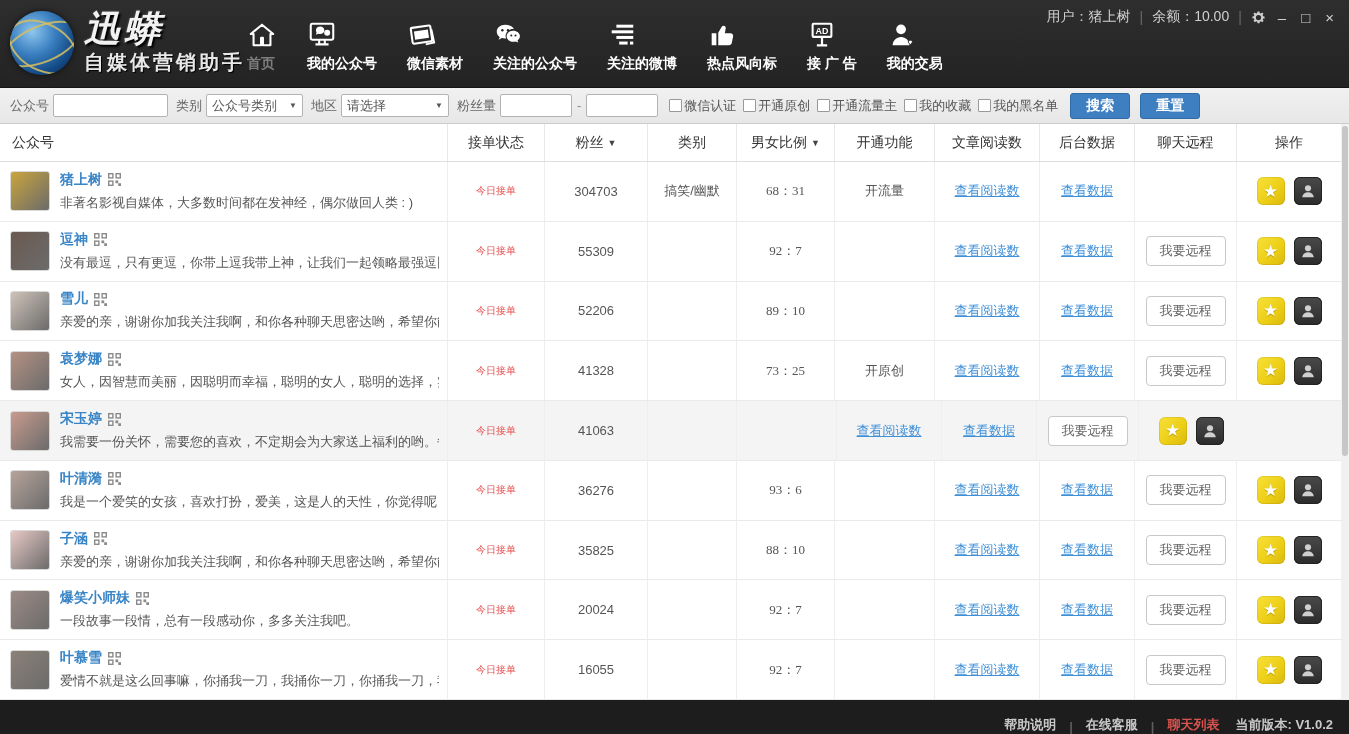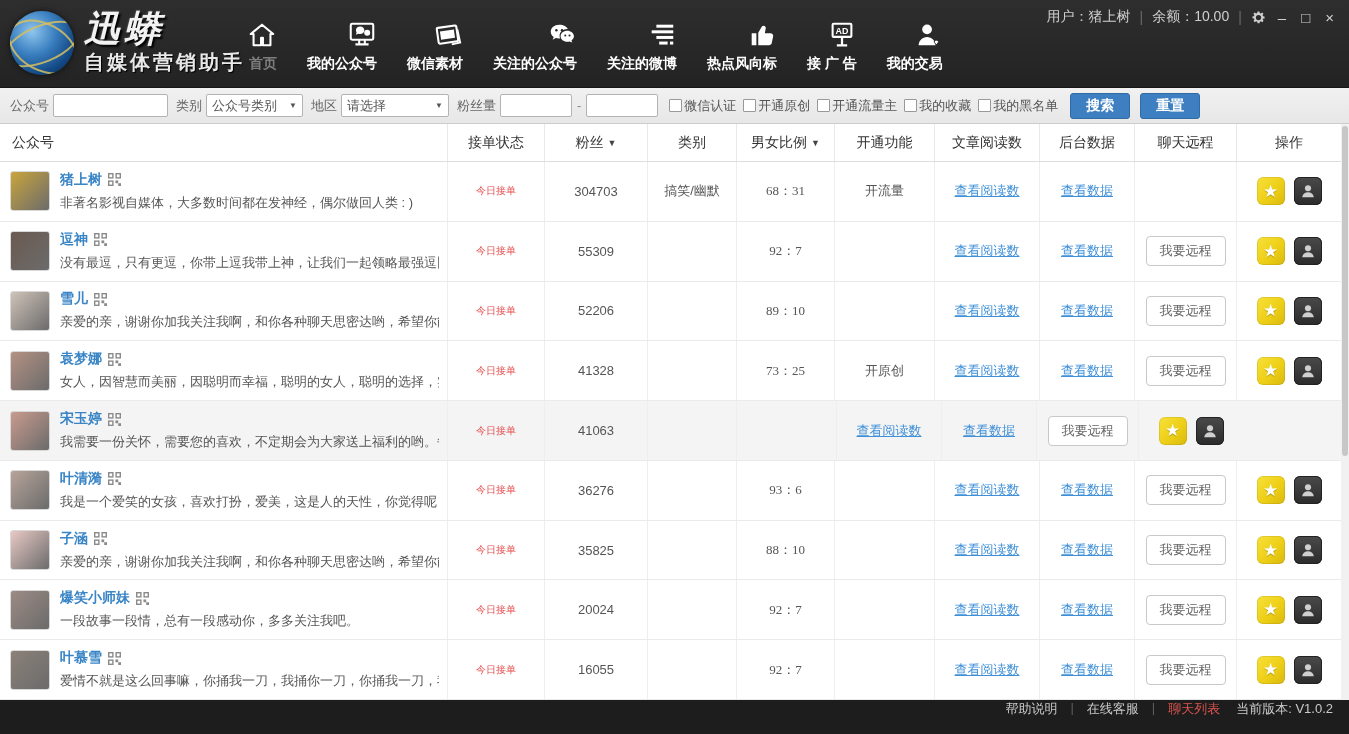--- a/index.html
+++ b/index.html
@@ -16,21 +16,21 @@
     position:relative; overflow:hidden; box-shadow:0 0 6px rgba(0,0,0,.6); }
   .globe::before, .globe::after { content:""; position:absolute; border:2px solid rgba(214,190,96,.85); border-radius:50%; }
   .globe::before { width:76px; height:34px; left:-8px; top:14px; transform:rotate(-22deg); }
   .globe::after  { width:70px; height:44px; left:-4px; top:12px; transform:rotate(28deg); }
   .logo-text { display:flex; flex-direction:column; }
   .logo-title { font-size:36px; font-weight:bold; font-style:italic; color:#f2f2f2;
     letter-spacing:4px; text-shadow:2px 2px 2px #000, 0 0 2px #888; line-height:40px; }
   .logo-sub { font-size:20px; font-weight:bold; color:#e8e8e8; letter-spacing:3px;
     text-shadow:1px 1px 1px #000; }
   .mainnav { position:absolute; left:232px; top:0; height:88px; display:flex; align-items:center; }
-  .navitem { display:flex; flex-direction:column; align-items:flex-end; justify-content:center;
+  .navitem { display:flex; flex-direction:column; align-items:flex-start; justify-content:center;
     padding:0 15px; cursor:pointer; gap:5px; }
   .navicon { height:34px; display:flex; align-items:flex-end; justify-content:center; }
   .navlabel { font-size:14px; font-weight:bold; color:#fff; white-space:nowrap; }
   .navitem.muted .navlabel { color:#7d7d7d; }
   .userarea { position:absolute; top:8px; right:12px; display:flex; align-items:center;
     gap:9px; color:#cfcfcf; font-size:14px; }
   .userarea .sep { color:#6a6a6a; }
   .winbtn { cursor:pointer; font-size:15px; color:#cfcfcf; padding:0 3px; }
   .gearwrap { display:flex; align-items:center; cursor:pointer; }
 
@@ -85,22 +85,22 @@
   .td.c9 { gap:9px; }
   .opbtn { width:28px; height:28px; border-radius:6px; display:inline-flex; align-items:center;
     justify-content:center; cursor:pointer; }
   .opbtn.star { background:linear-gradient(135deg,#f6e13a 0%,#eecf17 55%,#d9b90e 100%);
     color:#fff; font-size:17px; text-shadow:0 1px 1px rgba(0,0,0,.25); box-shadow:inset 0 0 0 1px rgba(0,0,0,.08); }
   .opbtn.person { background:linear-gradient(#4a4a4a,#2b2b2b); box-shadow:inset 0 0 0 1px #222; }
   .scrollbar { position:absolute; top:0; right:0; bottom:0; width:8px; background:#f1f1f1; }
   .scrollthumb { position:absolute; top:2px; right:1px; width:6px; height:330px; background:#c7c7c7; border-radius:3px; }
 
   
-  .bottombar { height:34px; flex:0 0 34px; background:#1d1d1d; display:flex; align-items:flex-start;
-    justify-content:flex-end; gap:13px; padding-right:16px; font-size:13px; color:#c9c9c9; }
+  .bottombar { height:34px; flex:0 0 34px; background:#1d1d1d; display:flex; align-items:flex-end;
+    justify-content:flex-end; gap:13px; padding-right:16px; font-size:13px; color:#c9c9c9;font-weight:bold; }
   .bottombar .sep { color:#5d5d5d; }
   .footlink { cursor:pointer; }
   .footlink.accent { color:#d9534f; }
   .version { margin-left:3px; }
 </style>
 </head>
 <body>
 
 <div class="window">
 

